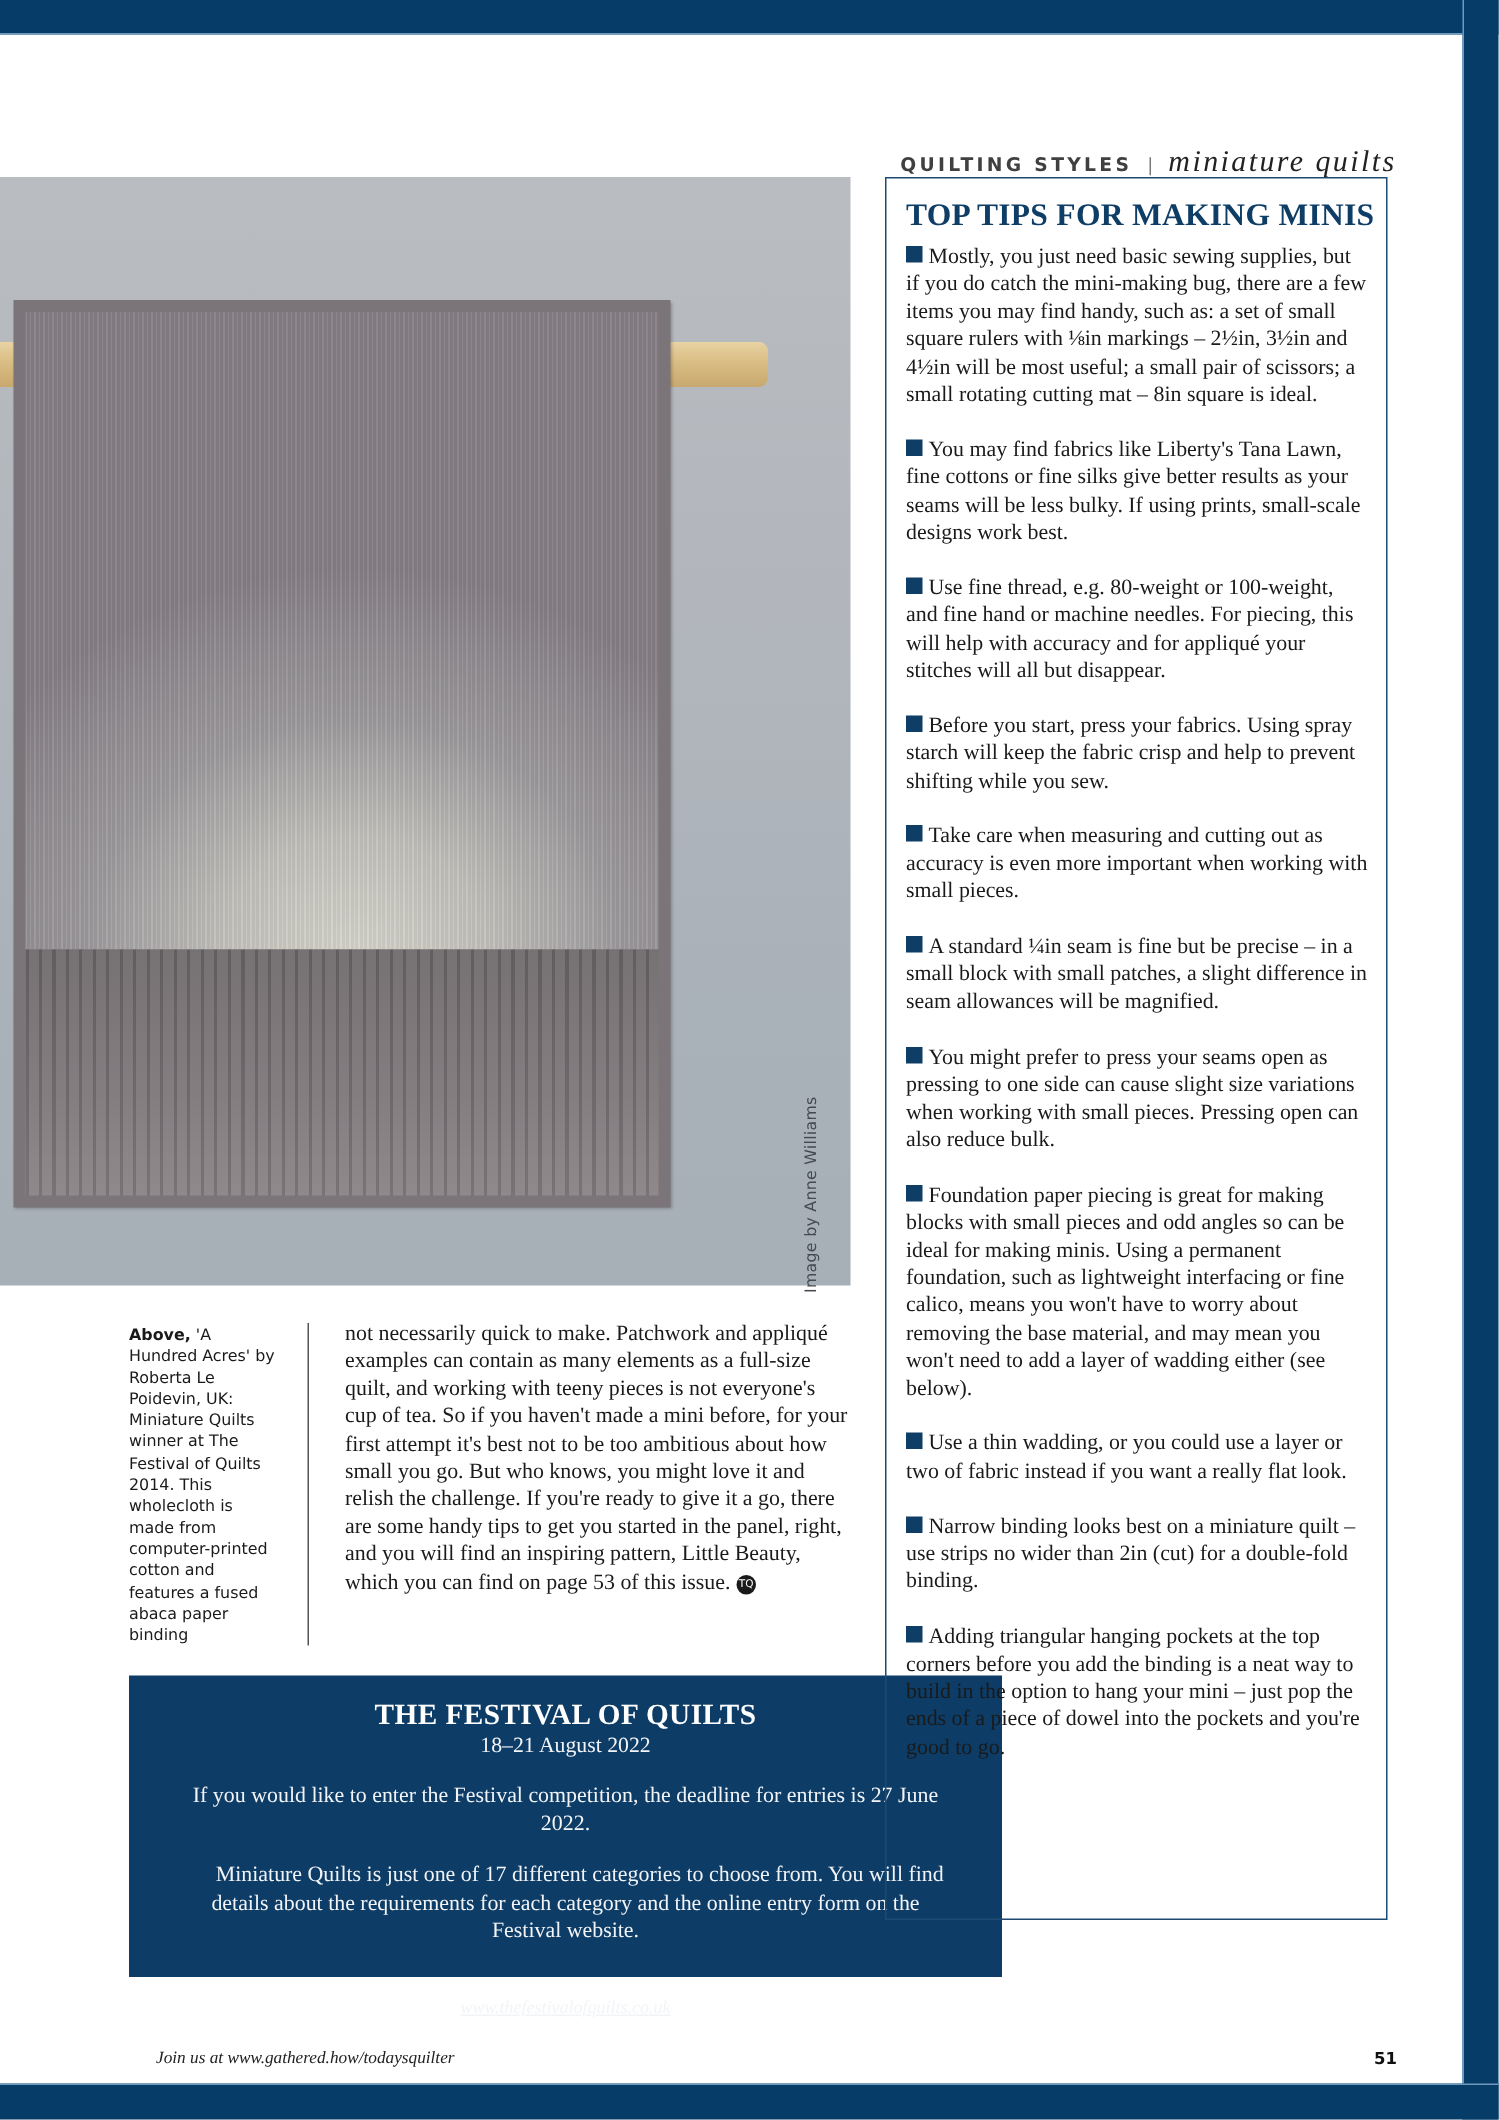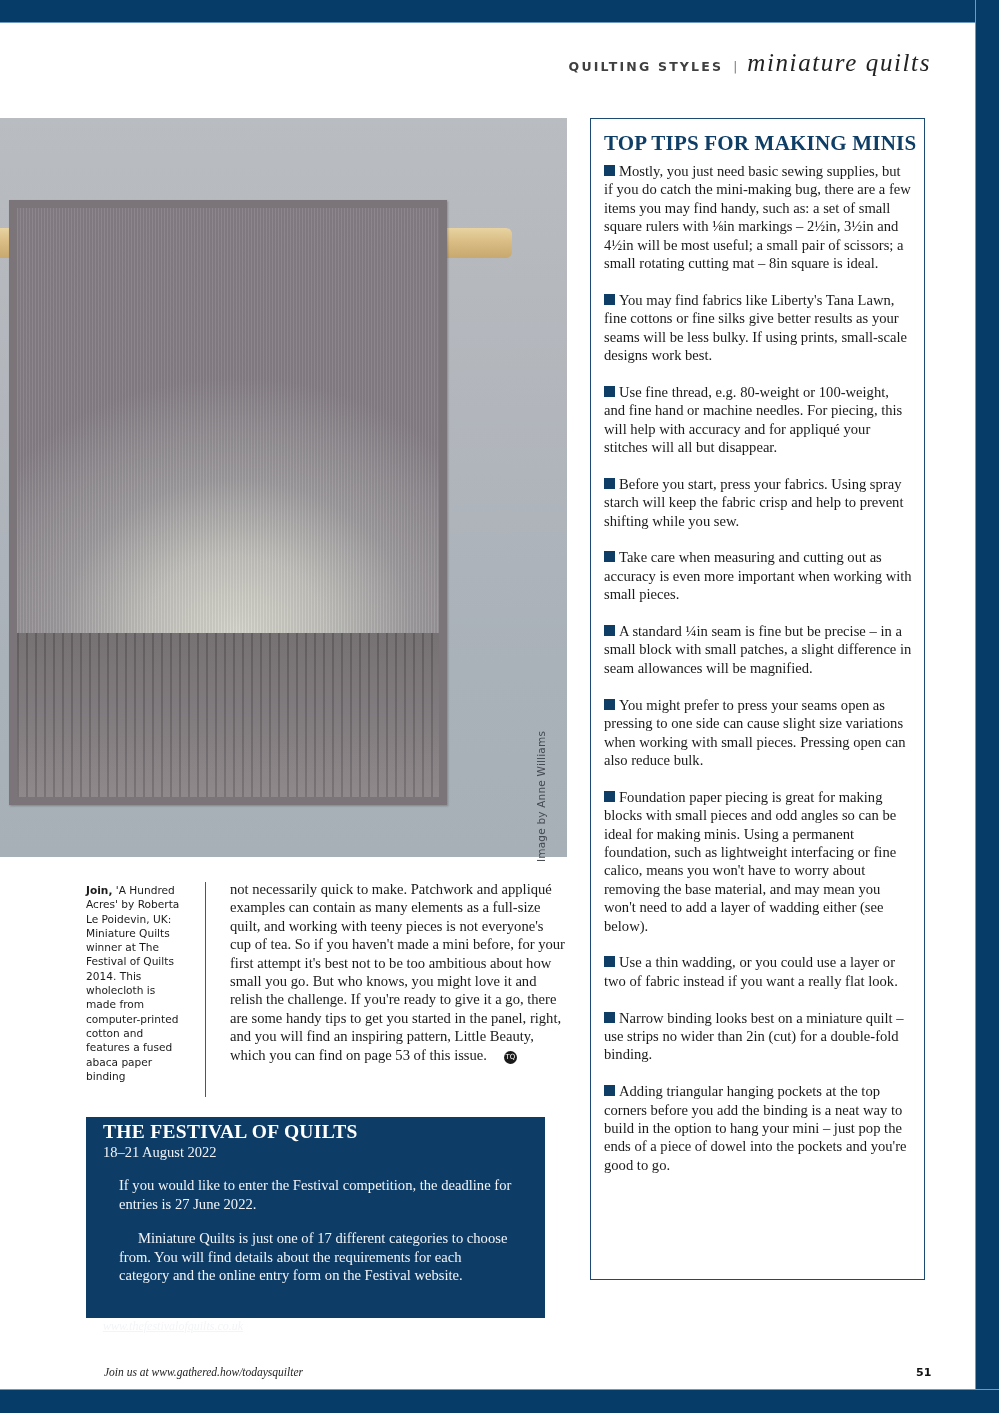--- a/index.html
+++ b/index.html
@@ -7,21 +7,21 @@
     width: 999px; height: 1413px; position: relative; overflow: hidden;
     background: #ffffff; font-family: "Liberation Serif", "DejaVu Serif", serif; color: #1c1c1c;
   }
   .frame-top { position: absolute; left: 0; top: 0; width: 999px; height: 22px; background: #053d68; border-bottom: 1px solid #6f9ac0; }
   .frame-right { position: absolute; right: 0; top: 0; width: 23px; height: 1413px; background: #053d68; border-left: 1px solid #6f9ac0; }
   .frame-bottom { position: absolute; left: 0; bottom: 0; width: 999px; height: 23px; background: #053d68; border-top: 1px solid #6f9ac0; }
 
   .header { position: absolute; top: 49px; right: 68px; display: flex; align-items: baseline; gap: 10px; white-space: nowrap; }
   .header .section { font-family: "DejaVu Sans", sans-serif; font-weight: bold; font-size: 12.5px; letter-spacing: 2.2px; color: #404040; }
   .header .sep { font-family: "DejaVu Sans", sans-serif; font-size: 12px; color: #777; }
-  .header .topic { font-family: "Liberation Serif", serif; font-style: italic; font-size: 25px; letter-spacing: 1.6px; color: #222; }
+  .header .topic { font-family: "Liberation Serif", serif; font-style: italic; font-size: 20px; letter-spacing: 1.6px; color: #222; margin-top: 48px; }
 
   
   .photo { position: absolute; left: 0; top: 118px; width: 567px; height: 739px; overflow: hidden;
     background: linear-gradient(180deg, #b9bcc0 0%, #b2b6bc 40%, #a9b1b9 75%, #a7afb7 100%); }
   .dowel { position: absolute; left: 0; top: 110px; width: 512px; height: 30px;
     background: linear-gradient(180deg, #e8d3a2 0%, #d9bd84 45%, #c8a86e 100%); border-radius: 0 6px 6px 0; }
   .quilt { position: absolute; left: 9px; top: 82px; width: 438px; height: 605px;
     background: #7b7478; box-shadow: 1px 1px 2px rgba(0,0,0,0.25); }
   .quilt-sky { position: absolute; left: 8px; top: 8px; right: 8px; height: 425px;
     background:
@@ -39,24 +39,24 @@
   .tips { position: absolute; left: 590px; top: 118px; width: 335px; height: 1162px; border: 1px solid #1d4a72; box-sizing: border-box; padding: 12px 12px 16px 13px; }
   .tips h2 { margin: 0 0 6px 0; font-family: "Liberation Serif", serif; font-weight: bold; font-size: 21px; color: #0e3d66; letter-spacing: 0.2px; white-space: nowrap; }
   .tip { font-size: 14.6px; line-height: 18.4px; margin: 0 0 18.4px 0; color: #1a1a1a; }
   .bullet { display: inline-block; width: 11px; height: 11px; background: #0e3d66; margin-right: 4px; vertical-align: 0; }
 
   
   .caption { position: absolute; left: 86px; top: 883px; width: 100px; font-family: "DejaVu Sans", sans-serif; font-size: 10.6px; line-height: 14.3px; color: #1a1a1a; }
   .caption b { font-weight: bold; }
   .col-rule { position: absolute; left: 205px; top: 882px; width: 1px; height: 215px; background: #555; }
   .body-text { position: absolute; left: 230px; top: 880px; width: 336px; font-size: 14.6px; line-height: 18.4px; color: #1a1a1a; }
-  .end-mark { display: inline-block; width: 13px; height: 13px; background: #1a1a1a; border-radius: 50%; color: #fff; font-size: 7px; font-weight: normal; text-align: center; line-height: 13px; vertical-align: 1px; margin-left: 17px; font-family: "DejaVu Sans", sans-serif; }
+  .end-mark { display: inline-block; width: 13px; height: 13px; background: #1a1a1a; border-radius: 50%; color: #fff; font-size: 7px; font-weight: normal; text-align: center; line-height: 13px; vertical-align: 1px; margin-left: 4px; font-family: "DejaVu Sans", sans-serif; }
 
   
-  .festival { position: absolute; left: 86px; top: 1117px; width: 459px; height: 201px; background: #0d3c66; color: #f2f4f7; box-sizing: border-box; padding: 4px 17px 0 17px; }
+  .festival { position: absolute; left: 86px; top: 1117px; width: 582px; height: 201px; background: #0d3c66; color: #f2f4f7; box-sizing: border-box; padding: 16px 17px 0 17px; text-align: center; }
   .festival h3 { margin: 0; font-family: "Liberation Serif", serif; font-weight: bold; font-size: 19.5px; letter-spacing: 0.3px; color: #fff; }
   .festival .dates { font-size: 14.5px; margin-top: 1px; }
   .festival p { margin: 16px; font-size: 14.6px; line-height: 18.6px; }
   .festival .p1 { margin-top: 15px; }
   .festival .p2 { text-indent: 19px; }
   .festival .link { display: inline-block; margin-top: 18px; font-style: italic; font-size: 12px; color: #f2f4f7; text-decoration: underline; }
 
   .footer-left { position: absolute; left: 104px; top: 1366px; font-style: italic; font-size: 11.5px; color: #222; white-space: nowrap; }
   .footer-page { position: absolute; left: 916px; top: 1366px; font-family: "DejaVu Sans", sans-serif; font-weight: bold; font-size: 11px; color: #111; }
 </style>
@@ -76,21 +76,21 @@
 <div class="photo" aria-label="Hanging miniature wholecloth quilt 'A Hundred Acres' on a wooden dowel">
   <div class="dowel"></div>
   <div class="quilt">
     <div class="quilt-sky"></div>
     <div class="quilt-field"></div>
   </div>
 </div>
 <div class="credit">Image by Anne Williams</div>
 
 <div class="caption">
-  <b>Join,</b><span> 'A Hundred Acres' by Roberta Le Poidevin, UK: Miniature Quilts winner at The Festival of Quilts 2014. This wholecloth is made from computer-printed cotton and features a fused abaca paper binding</span>
+  <b>Above,</b><span> 'A Hundred Acres' by Roberta Le Poidevin, UK: Miniature Quilts winner at The Festival of Quilts 2014. This wholecloth is made from computer-printed cotton and features a fused abaca paper binding</span>
 </div>
 <div class="col-rule"></div>
 
 <div class="body-text">
   <span>not necessarily quick to make. Patchwork and appliqué examples can contain as many elements as a full-size quilt, and working with teeny pieces is not everyone's cup of tea. So if you haven't made a mini before, for your first attempt it's best not to be too ambitious about how small you go. But who knows, you might love it and relish the challenge. If you're ready to give it a go, there are some handy tips to get you started in the panel, right, and you will find an inspiring pattern, Little Beauty, which you can find on page 53 of this issue.</span><span class="end-mark">TQ</span>
 </div>
 
 <div class="festival">
   <h3>THE FESTIVAL OF QUILTS</h3>
   <div class="dates">18–21 August 2022</div>

